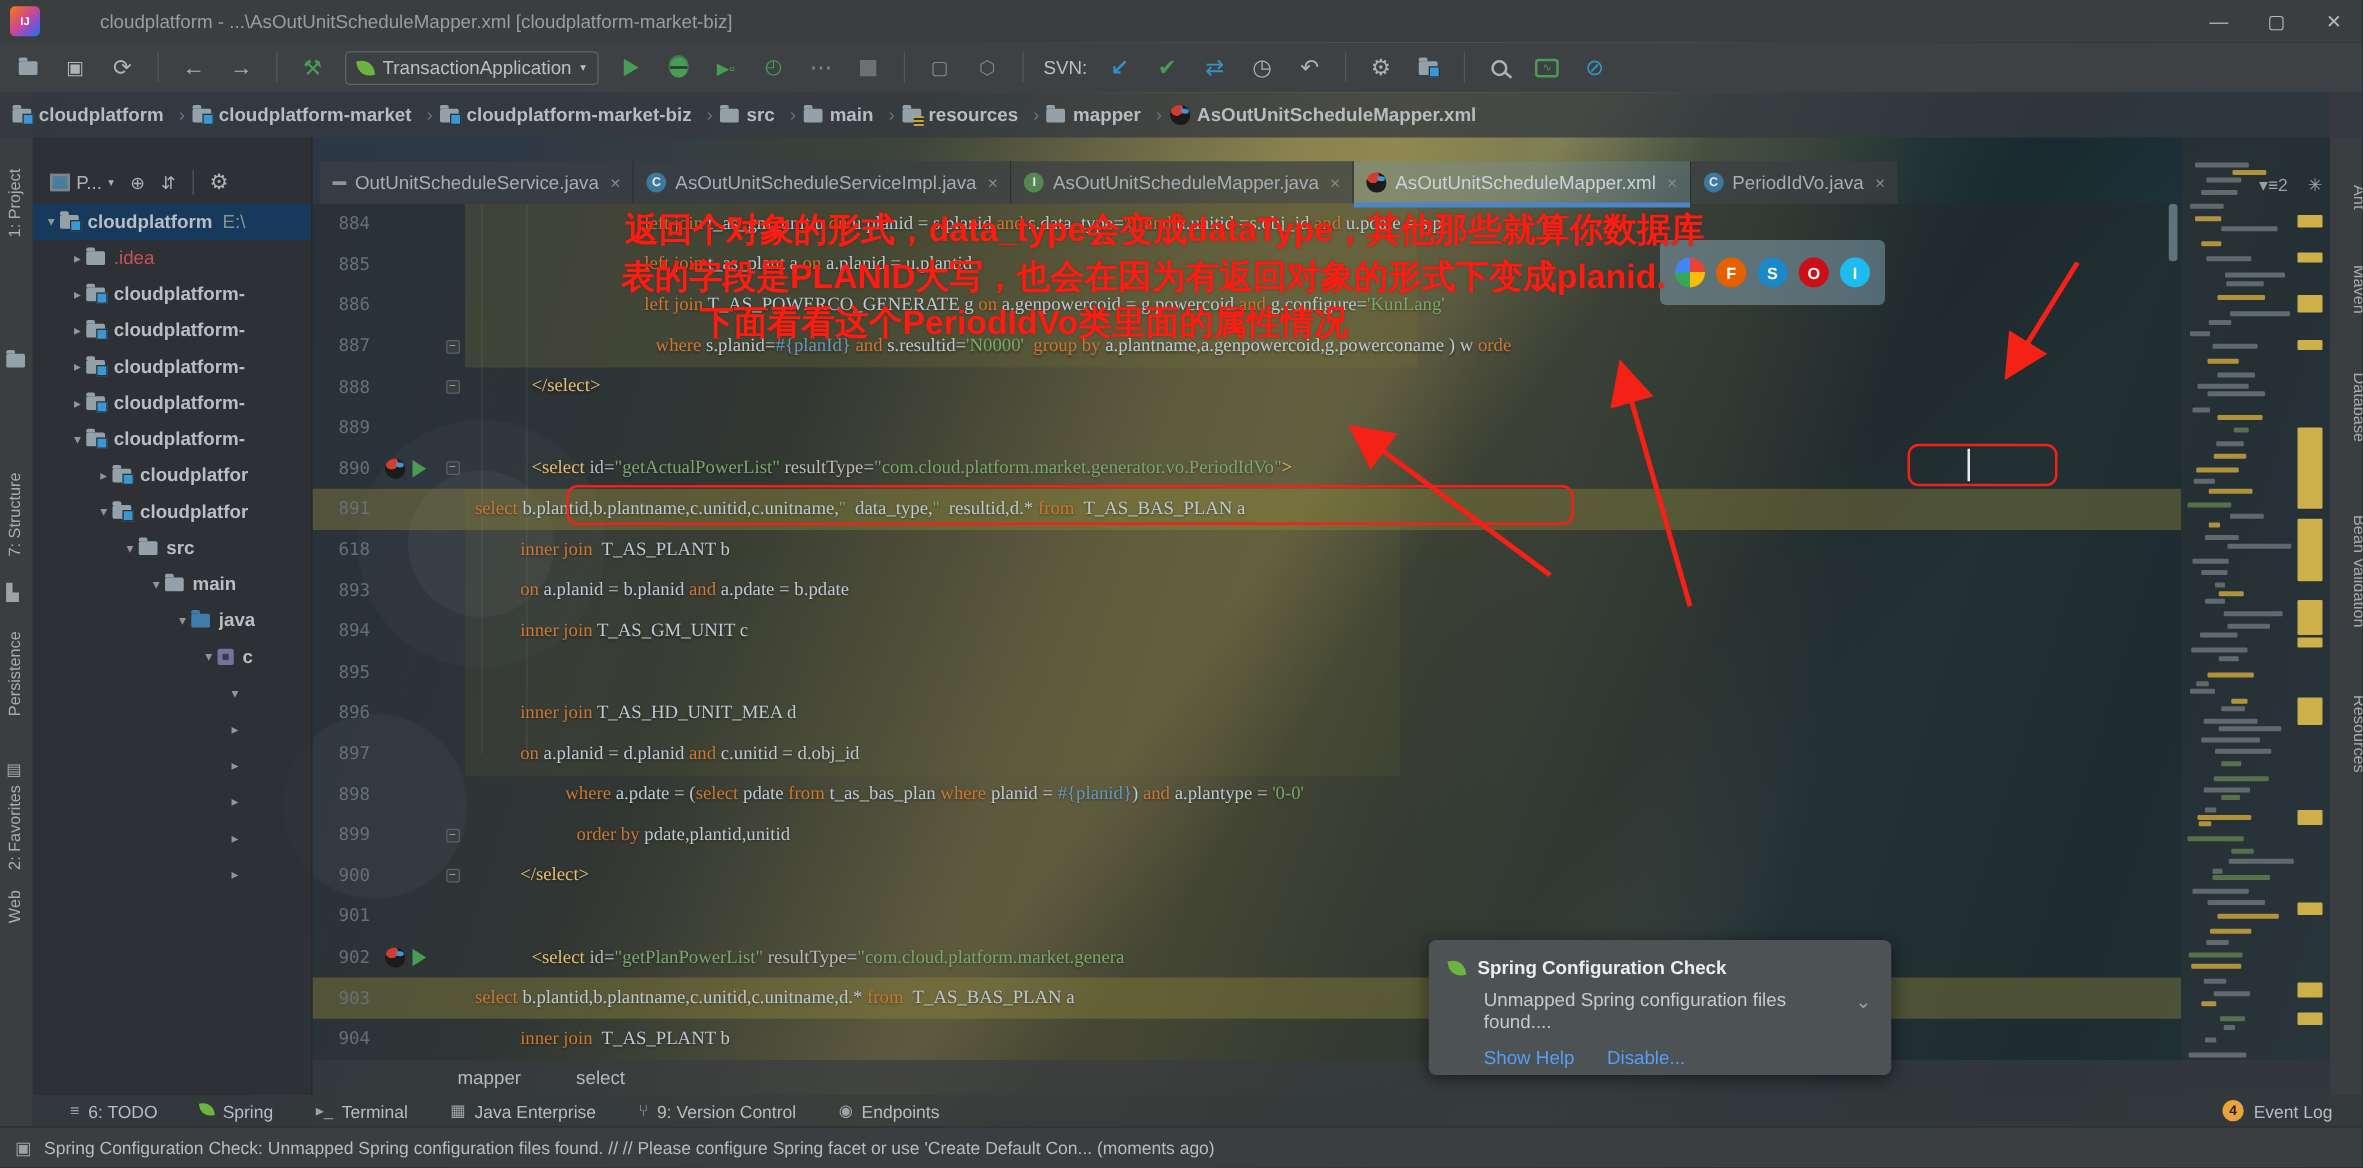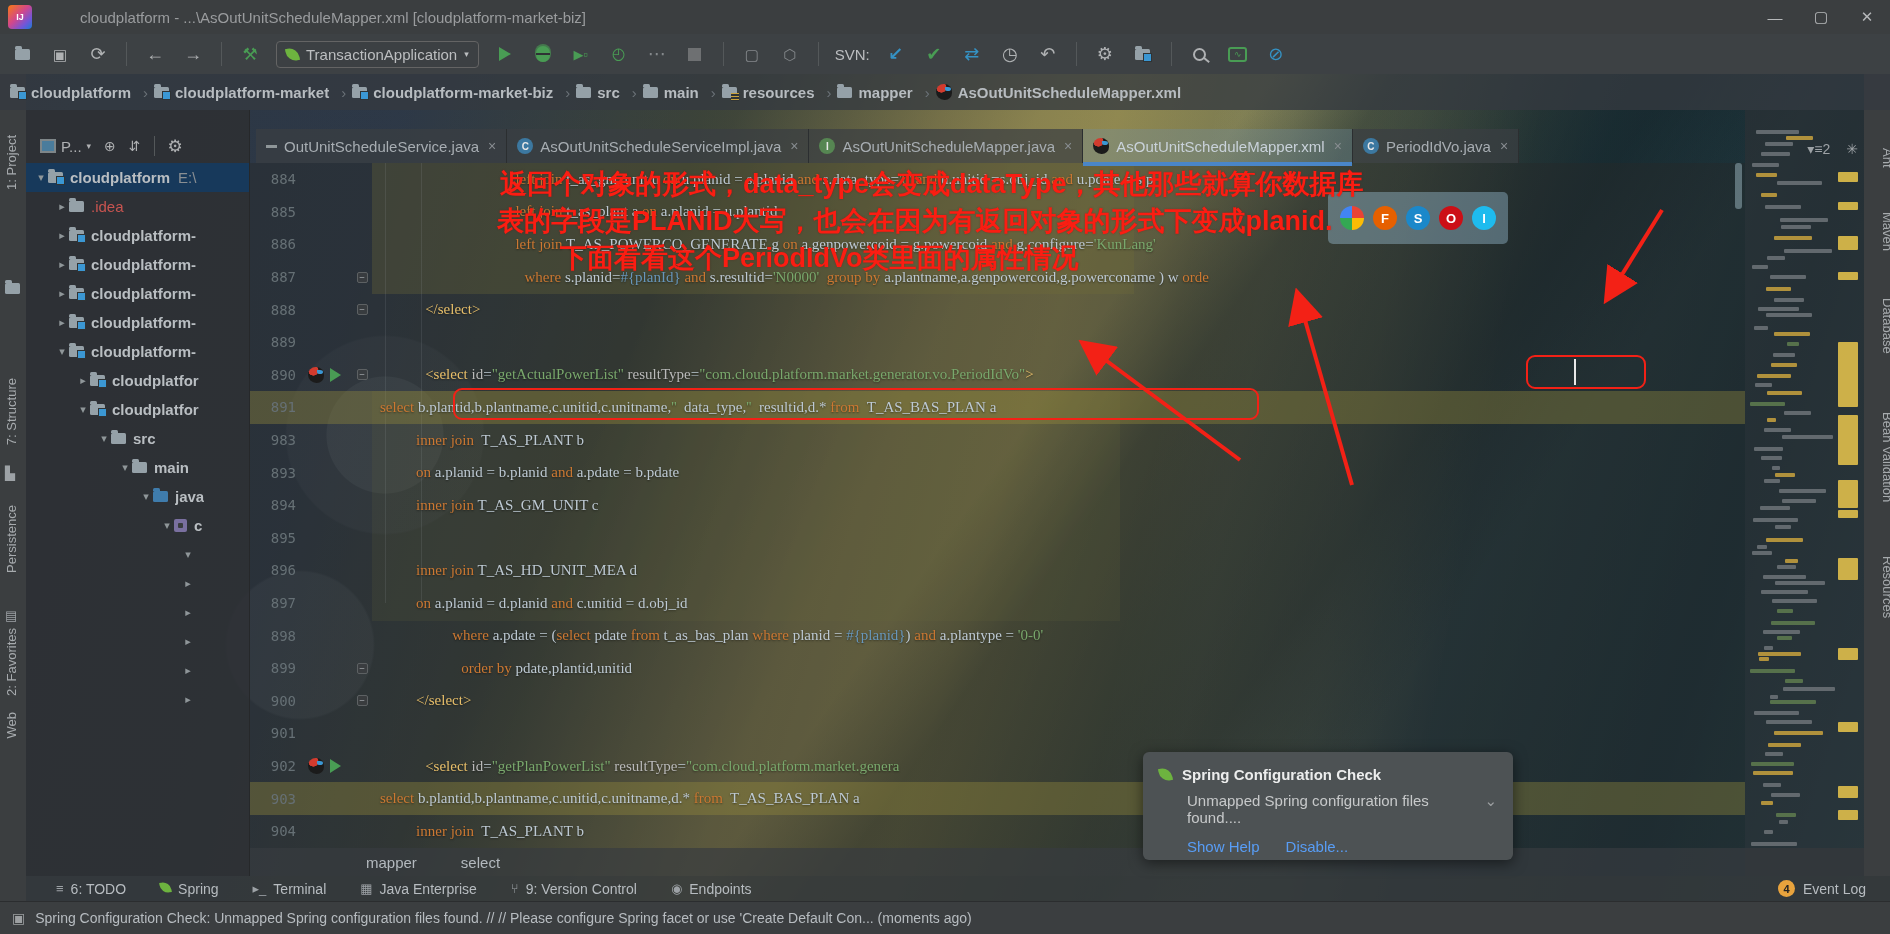--- a/index.html
+++ b/index.html
@@ -533,21 +533,21 @@
           </span>
           <span class="ct" style="padding-left:53.15px"><span class="tk-t">&lt;select </span><span class="tk-a">id</span><span class="tk-p">=</span><span class="tk-s">"getActualPowerList" </span><span class="tk-a">resultType</span><span class="tk-p">=</span><span class="tk-s">"com.cloud.platform.market.generator.vo.PeriodIdVo"</span><span class="tk-t">&gt;</span></span>
         </div>
         <div class="cl hl" style="top: 228.2px; height: 32.6px;">
           <span class="num">891</span>
           <span class="slot"></span>
           <span class="foldc"></span>
           <span class="ct" style="padding-left:8px"><span class="tk-k">select </span><span class="tk-p">b.plantid,b.plantname,c.unitid,c.unitname,</span><span class="tk-s">''</span><span class="tk-p">  data_type,</span><span class="tk-s">''</span><span class="tk-p">  resultid,d.* </span><span class="tk-k">from </span><span class="tk-p"> T_AS_BAS_PLAN a</span></span>
         </div>
         <div class="cl" style="top: 260.8px; height: 32.6px;">
-          <span class="num">983</span>
+          <span class="num">618</span>
           <span class="slot"></span>
           <span class="foldc"></span>
           <span class="ct" style="padding-left:44.12px"><span class="tk-k">inner join </span><span class="tk-p"> T_AS_PLANT b</span></span>
         </div>
         <div class="cl" style="top: 293.4px; height: 32.6px;">
           <span class="num">893</span>
           <span class="slot"></span>
           <span class="foldc"></span>
           <span class="ct" style="padding-left:44.12px"><span class="tk-k">on </span><span class="tk-p">a.planid = b.planid </span><span class="tk-k">and </span><span class="tk-p">a.pdate = b.pdate</span></span>
         </div>

